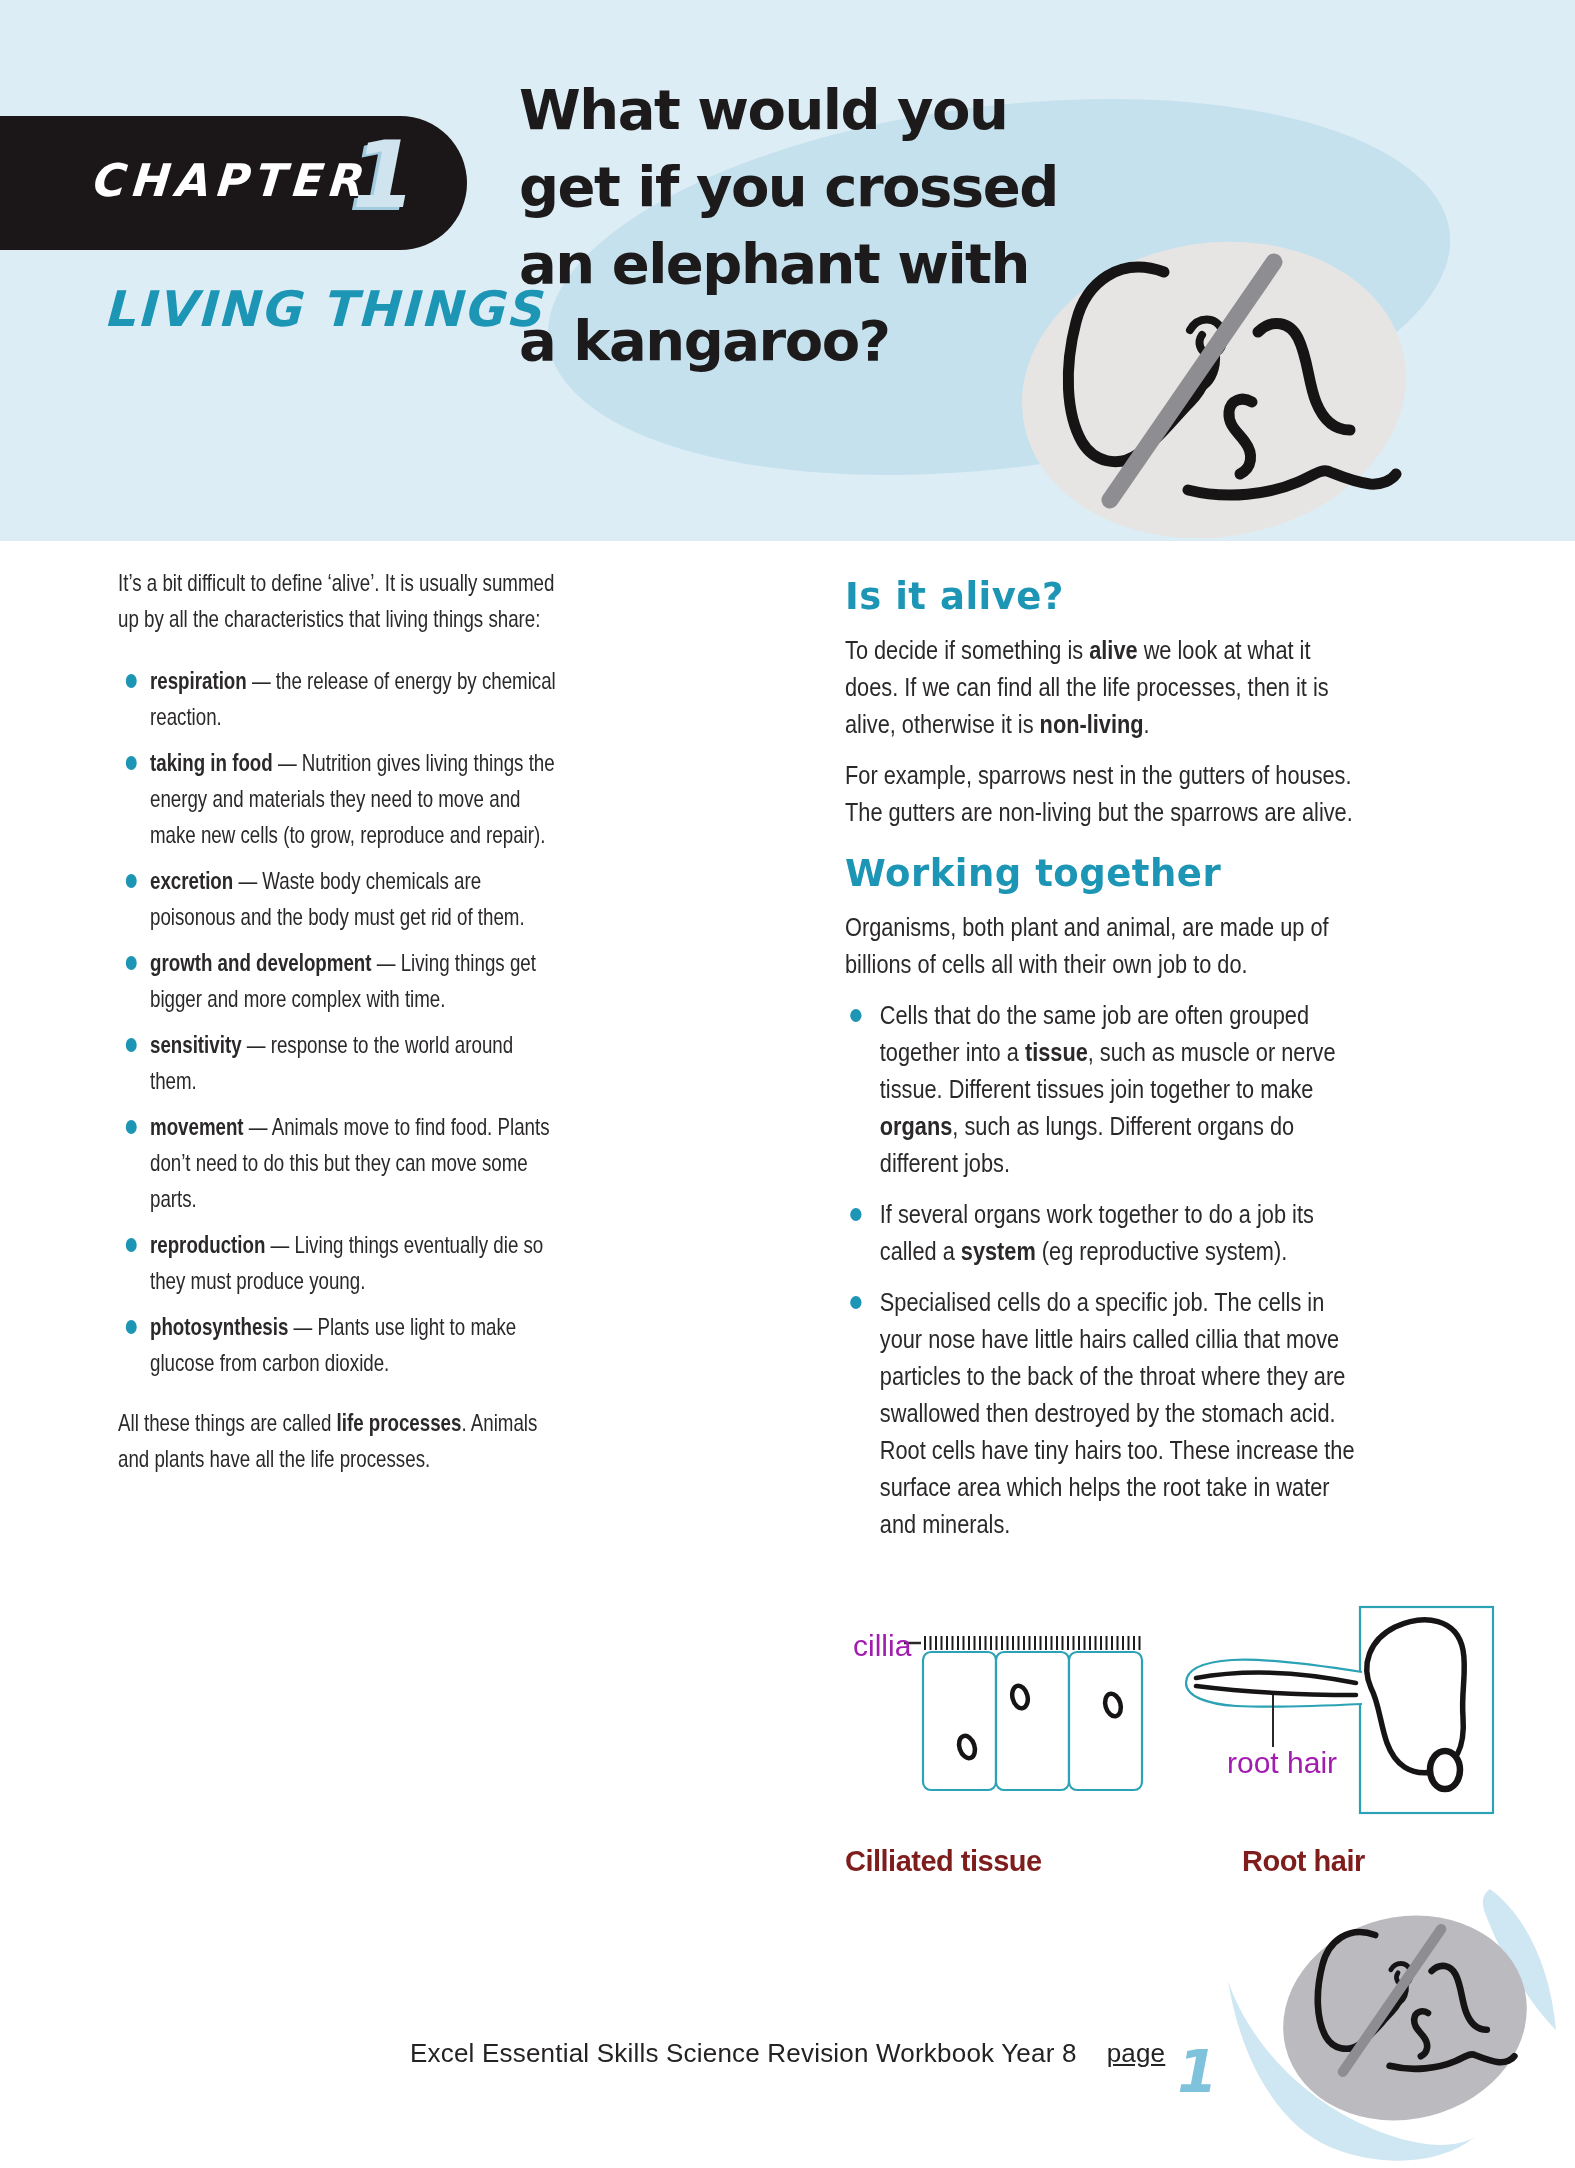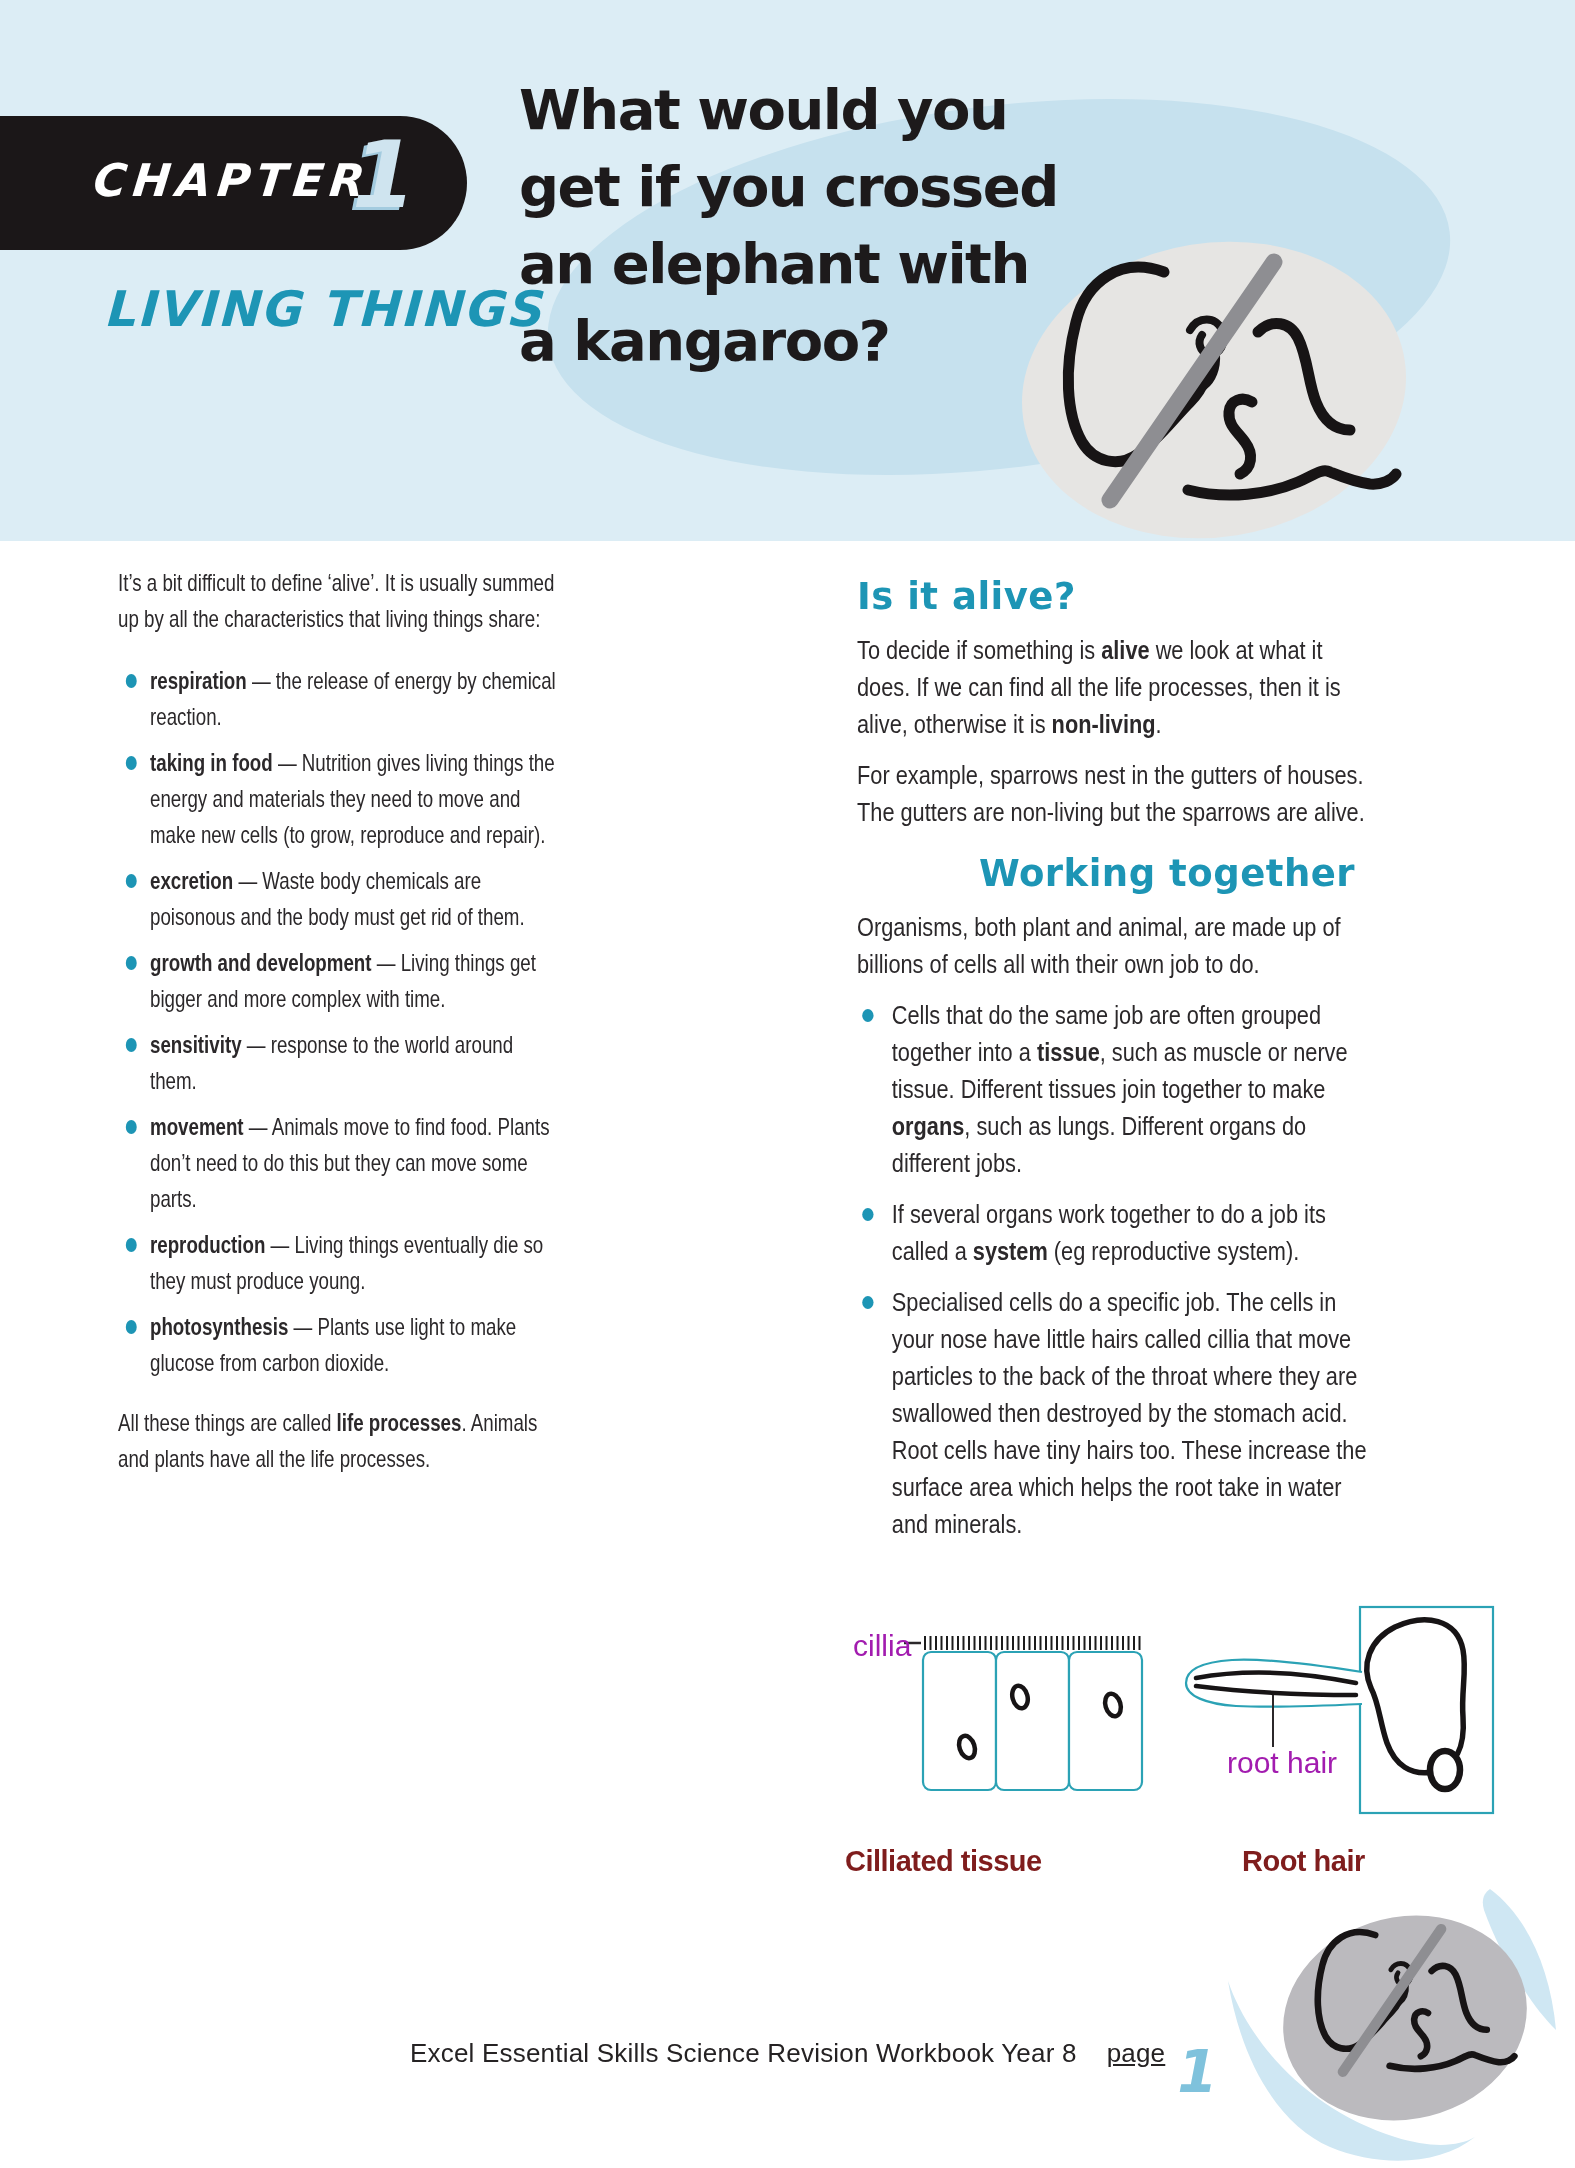--- a/index.html
+++ b/index.html
@@ -34,25 +34,25 @@
   .scalex{transform-origin:0 0;}
   .left-col{position:absolute;left:118px;top:565px;width:570px;
     transform:scaleX(0.78);font-size:24px;line-height:36px;}
   .left-col p{margin:0;}
   .bullet-list{list-style:none;margin:26px 0 0 0;padding:0;}
   .bullet-list li{position:relative;padding-left:41px;margin:0 0 10px 0;}
   .dot{position:absolute;left:10px;top:11px;width:14px;height:14px;border-radius:50%;background:#1d95b5;}
   .closing{margin-top:24px !important;}
   .b{font-weight:bold;}
 
-  .right-col{position:absolute;left:845px;top:578px;width:620px;margin-left:12px;}
+  .right-col{position:absolute;left:845px;top:578px;width:620px;}
   .section-heading{margin:0 0 17px 0;
     font-family:"DejaVu Sans",sans-serif;font-weight:bold;
     font-size:37px;line-height:37px;letter-spacing:0.5px;color:#1d95b5;}
-  .section-heading.second{margin-top:24px;text-align:center;}
+  .section-heading.second{margin-top:24px;}
   .rc-block{width:600px;transform:scaleX(0.87);transform-origin:0 0;
     font-size:25px;line-height:37px;}
   .rc-block p{margin:0 0 14px 0;}
   .rc-block .bullet-list{margin:0;}
   .rc-block .bullet-list li{padding-left:40px;margin:0 0 14px 0;}
   .rc-block .dot{left:6px;top:12px;width:13px;height:13px;}
 
   
   .figure-svg{position:absolute;left:840px;top:1592px;}
   .fig-label{position:absolute;font-size:30px;color:#a21caf;}

